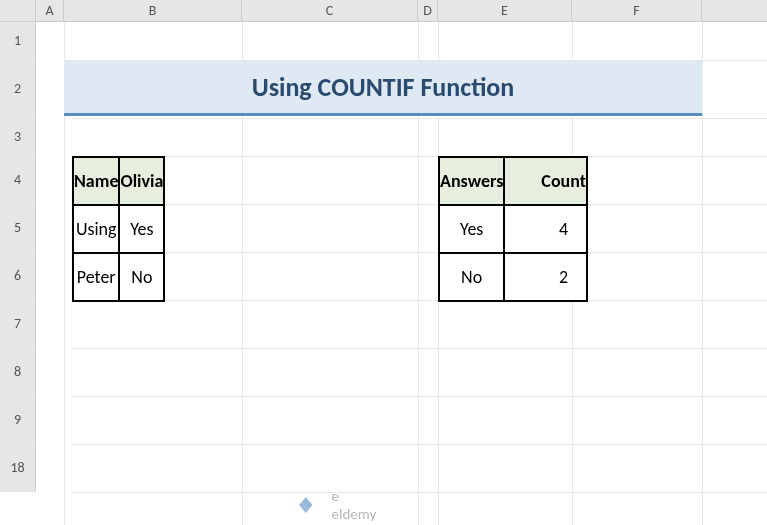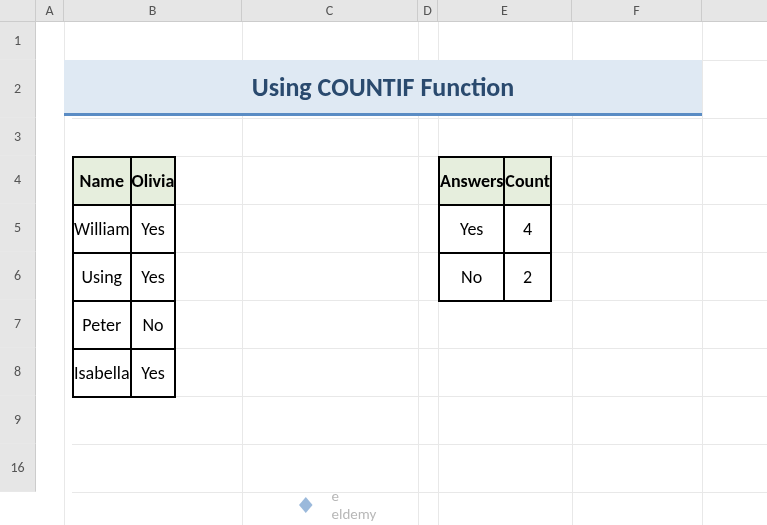--- a/index.html
+++ b/index.html
@@ -124,21 +124,21 @@
       border: 2px solid #000;
       font-size: 18px;
       height: 48px;
       text-align: center;
       vertical-align: middle;
       background: #fff;
     }
     .table1 th:first-child, .table1 td:first-child { width: 176px; }
     .table1 th:last-child, .table1 td:last-child { width: 176px; }
     .table2 th:first-child, .table2 td:first-child { width: 132px; }
-    .table2 th:last-child, .table2 td:last-child { width: 130px; }
+    .table2 th:last-child, .table2 td:last-child { width: 130px; padding-left: 36px; }
     .watermark {
       position: absolute;
       left: 263px;
       top: 465px;
       font-size: 15px;
       color: #888;
       display: flex;
       align-items: center;
       gap: 19px;
       opacity: 0.6;
@@ -168,21 +168,21 @@
   <div class="row-headers">
     <div class="row-header row-1">1</div>
     <div class="row-header row-2">2</div>
     <div class="row-header row-3">3</div>
     <div class="row-header row-n">4</div>
     <div class="row-header row-n">5</div>
     <div class="row-header row-n">6</div>
     <div class="row-header row-n">7</div>
     <div class="row-header row-n">8</div>
     <div class="row-header row-n">9</div>
-    <div class="row-header row-n">16</div>
+    <div class="row-header row-n">18</div>
   </div>
 
   <div class="content">
     <div class="gridlines-h" style="top:38px"></div>
     <div class="gridlines-h" style="top:96px"></div>
     <div class="gridlines-h" style="top:134px"></div>
     <div class="gridlines-h" style="top:182px"></div>
     <div class="gridlines-h" style="top:230px"></div>
     <div class="gridlines-h" style="top:278px"></div>
     <div class="gridlines-h" style="top:326px"></div>
@@ -198,34 +198,26 @@
 
     <div class="title-banner">Using COUNTIF Function</div>
 
     <table class="data-table table1">
       <tbody>
           <tr>
         <th>Name</th>
         <th>Olivia</th>
       </tr>
       <tr>
-        <td>William</td>
-        <td>Yes</td>
-      </tr>
-      <tr>
         <td>Using</td>
         <td>Yes</td>
       </tr>
       <tr>
         <td>Peter</td>
         <td>No</td>
-      </tr>
-      <tr>
-        <td>Isabella</td>
-        <td>Yes</td>
       </tr>
     </tbody>
       </table>
 
     <table class="data-table table2">
       <tbody>
           <tr>
         <th>Answers</th>
         <th>Count</th>
       </tr>

